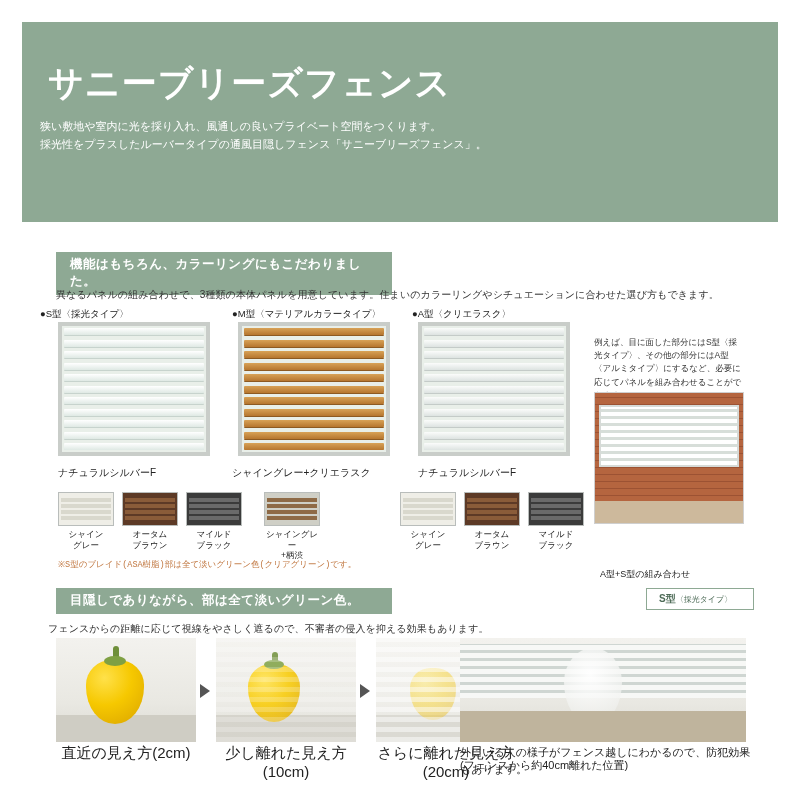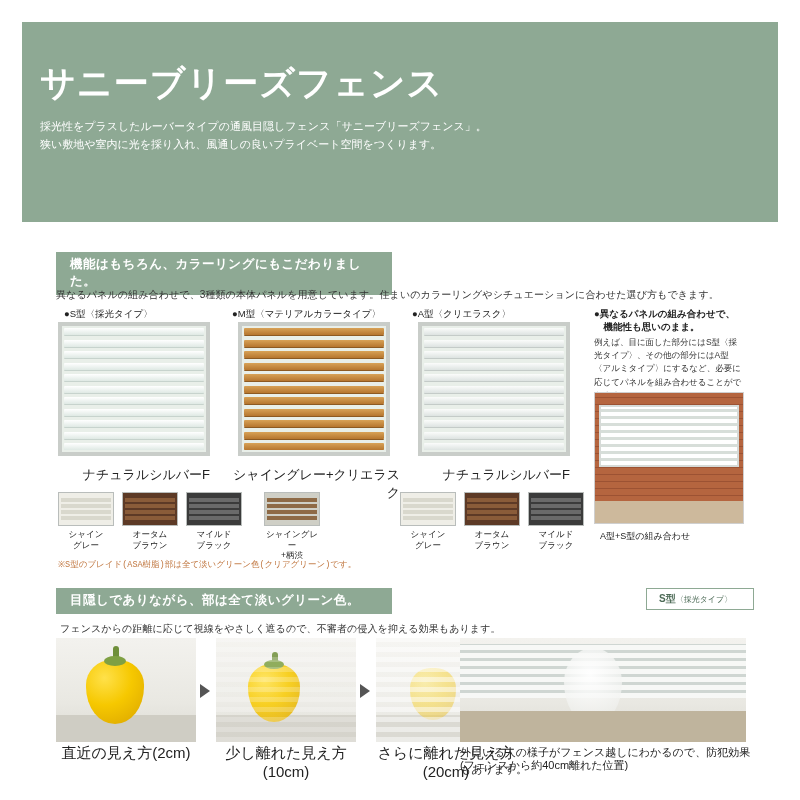--- a/index.html
+++ b/index.html
@@ -15,21 +15,21 @@
   
   .hero{
     position:absolute;left:22px;top:22px;width:756px;height:200px;
     background:#8ea994;
     color:#ffffff;
     box-sizing:border-box;
     padding:42px 0 0 18px;
   }
   .hero-title{
     font-size:35px;font-weight:bold;letter-spacing:1px;line-height:1.1;
-    margin:0 0 14px 0;color:#fff;
+    margin:0 0 14px 8px;color:#fff;
   }
   .hero-sub{
     font-size:15.5px;font-weight:bold;letter-spacing:.4px;margin:0 0 20px 0;color:#fff;
   }
   .hero-body{font-size:11px;line-height:1.65;color:#fff;}
 
   
   .sec-head{
     position:absolute;
     background:#8ea994;
@@ -37,21 +37,21 @@
     padding:4px 14px 5px 14px;
     letter-spacing:.5px;
     box-sizing:border-box;
   }
   .sec-lead{
     position:absolute;font-size:10px;color:#333;letter-spacing:.1px;
   }
 
   
   .ptitle{position:absolute;font-size:9.5px;color:#222;}
-  .pcaption{position:absolute;font-size:13px;color:#222;text-align:right;}
+  .pcaption{position:absolute;font-size:10px;color:#222;text-align:left;}
 
   .fence{position:absolute;box-sizing:border-box;}
   .fence .frame{
     position:absolute;inset:0;border:4px solid #c9cdc9;background:#e9efe9;
     box-sizing:border-box;
   }
   .slats{position:absolute;left:6px;right:6px;top:6px;bottom:6px;overflow:hidden;display:flex;flex-direction:column;justify-content:space-between;}
   .slat{height:7px;border-radius:1px;}
 
   
@@ -85,21 +85,21 @@
   .rc-title{position:absolute;font-size:9.5px;font-weight:bold;color:#222;}
   .rc-body{position:absolute;font-size:8.5px;line-height:1.55;color:#333;}
   .rc-photo{position:absolute;overflow:hidden;border:1px solid #cfcfcf;box-sizing:border-box;}
   .brick{position:absolute;inset:0;background:
      repeating-linear-gradient(0deg,#b5653f 0 6px,#9c5233 6px 7px),
      repeating-linear-gradient(90deg,rgba(0,0,0,.08) 0 18px,rgba(255,255,255,.10) 18px 19px);
   }
   .rc-photo .wfence{position:absolute;left:4px;right:4px;top:12px;height:62px;background:#e9ece9;border:2px solid #d6dad7;box-sizing:border-box;
      background-image:repeating-linear-gradient(0deg,#ffffff 0 4px,#d7ded9 4px 7px);}
   .rc-photo .ground{position:absolute;left:0;right:0;bottom:0;height:22px;background:#cdb99c;}
-  .rc-caption{position:absolute;font-size:9px;color:#222;}
+  .rc-caption{position:absolute;font-size:9px;color:#222;margin-top:38px;}
 
   
   .badge{
     position:absolute;border:1px solid #8ea994;background:#fff;color:#4d6b57;
     font-size:10px;font-weight:bold;padding:3px 12px;box-sizing:border-box;
   }
   .badge .small{font-size:8px;font-weight:normal;}
 
   
   .photo{position:absolute;overflow:hidden;background:#efeee9;border:0;}
@@ -121,28 +121,28 @@
   .ph4-ground{position:absolute;left:0;right:0;bottom:0;height:30%;background:#bfb49d;}
   .b4text{position:absolute;font-size:11px;line-height:1.5;color:#222;}
 </style>
 </head>
 <body>
 
 <div class="page">
 
   <div class="hero">
     <div class="hero-title">サニーブリーズフェンス</div>
+    <div class="hero-body">狭い敷地や室内に光を採り入れ、風通しの良いプライベート空間をつくります。</div>
     <div class="hero-body">採光性をプラスしたルーバータイプの通風目隠しフェンス「サニーブリーズフェンス」。</div>
-    <div class="hero-body">狭い敷地や室内に光を採り入れ、風通しの良いプライベート空間をつくります。</div>
   </div>
 
   <div class="sec-head" style="left:56px;top:252px;width:336px;">機能はもちろん、カラーリングにもこだわりました。</div>
   <div class="sec-lead" style="left:56px;top:288px;width:700px;">異なるパネルの組み合わせで、3種類の本体パネルを用意しています。住まいのカラーリングやシチュエーションに合わせた選び方もできます。</div>
 
-  <div class="ptitle" style="left:64px;top:308px;">●S型〈採光タイプ〉</div>
+  <div class="ptitle" style="left:40px;top:308px;">●S型〈採光タイプ〉</div>
   <div class="ptitle" style="left:232px;top:308px;">●M型〈マテリアルカラータイプ〉</div>
   <div class="ptitle" style="left:412px;top:308px;">●A型〈クリエラスク〉</div>
 
   <div class="fence" style="left:58px;top:322px;width:152px;height:134px;">
     <div class="frame s-frame"></div>
     <div class="slats">
       <div class="slat s-slat"></div>
         <div class="slat s-slat"></div>
         <div class="slat s-slat"></div>
       <div class="slat s-slat"></div>
@@ -261,35 +261,33 @@
         <div class="line"></div>
         <div class="line"></div>
         <div class="line"></div>
       </div>
     <div class="lbl" style="white-space:pre-line;">マイルド
 ブラック</div>
   </div>
 
   <div class="note" style="left:58px;top:558px;">※S型のブレイド(ASA樹脂)部は全て淡いグリーン色(クリアグリーン)です。</div>
 
-  <div class="rc-title" style="left:594px;top:308px;width:150px;white-space:pre-line;">●異なるパネルの組み合わせで、
-　機能性も思いのまま。</div>
   <div class="rc-body" style="left:594px;top:336px;width:150px;">例えば、目に面した部分にはS型〈採光タイプ〉、その他の部分にはA型〈アルミタイプ〉にするなど、必要に応じてパネルを組み合わせることができます。</div>
   <div class="rc-photo" style="left:594px;top:392px;width:150px;height:132px;">
     <div class="brick"></div>
     <div class="wfence"></div>
     <div class="ground"></div>
   </div>
   <div class="rc-caption" style="left:600px;top:530px;">A型+S型の組み合わせ</div>
 
   <div class="sec-head" style="left:56px;top:588px;width:336px;">目隠しでありながら、部は全て淡いグリーン色。</div>
   <div class="badge" style="left:646px;top:588px;width:108px;">
     <span>S型</span><span class="small">〈採光タイプ〉</span>
   </div>
-  <div class="sec-lead" style="left:60px;top:622px;width:700px;">フェンスからの距離に応じて視線をやさしく遮るので、不審者の侵入を抑える効果もあります。</div>
+  <div class="sec-lead" style="left:48px;top:622px;width:700px;">フェンスからの距離に応じて視線をやさしく遮るので、不審者の侵入を抑える効果もあります。</div>
 
   <div class="photo" style="left:56px;top:638px;width:140px;height:104px;">
     <div class="ph-wall"></div>
     <div class="ph-table"></div>
     <div class="pepper" style="left:30px;top:22px;width:58px;height:64px;"></div>
     <div class="stem" style="left:57px;top:8px;width:6px;height:18px;"></div>
     <div class="stem2" style="left:48px;top:18px;width:22px;height:10px;"></div>
   </div>
   <div class="bcap" style="left:56px;top:744px;width:140px;">直近の見え方(2cm)</div>
   <div class="arrow" style="left:200px;top:684px;"></div>

